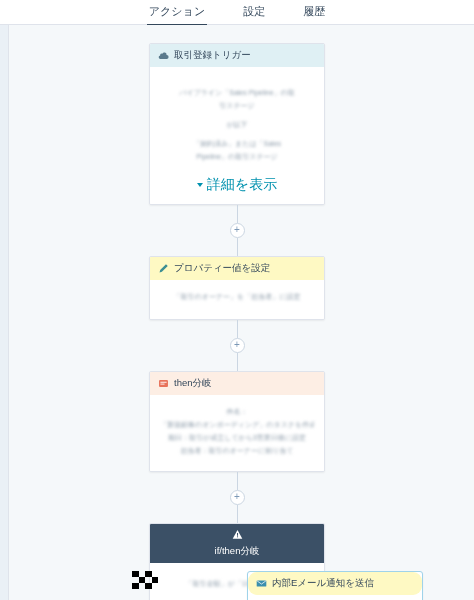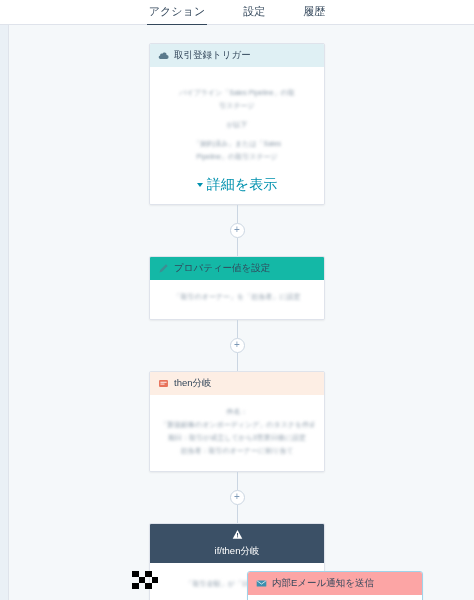--- a/index.html
+++ b/index.html
@@ -67,24 +67,24 @@
   .card-head{
     display:flex;
     align-items:center;
     gap:5px;
     padding:5px 8px;
     font-size:9.5px;
     line-height:12px;
     border-bottom:1px solid transparent;
   }
   .head-trigger{background:#dff0f4;color:#33475b;}
-  .head-prop{background:#14b8a6;color:#33475b;}
+  .head-prop{background:#fef9c3;color:#33475b;}
   .head-task{background:#fdeee4;color:#33475b;}
   .head-branch{background:#3b5066;color:#ffffff;flex-direction:column;}
-  .head-email{background:#fca5a5;color:#33475b;}
+  .head-email{background:#fef9c3;color:#33475b;border-radius:9px;}
   .card-body{
     padding:9px 10px 10px 10px;
     background:#fff;
   }
   .blurline{
     display:block;
     filter:blur(1.7px);
     color:#8b9aa8;
     font-size:7px;
     line-height:10px;

